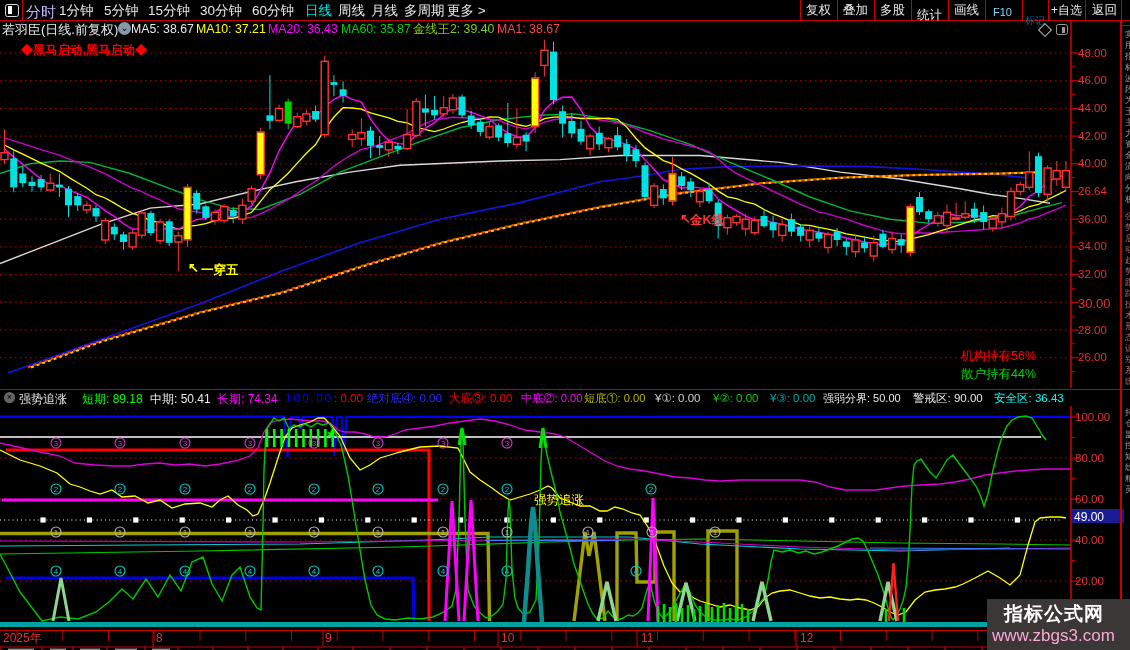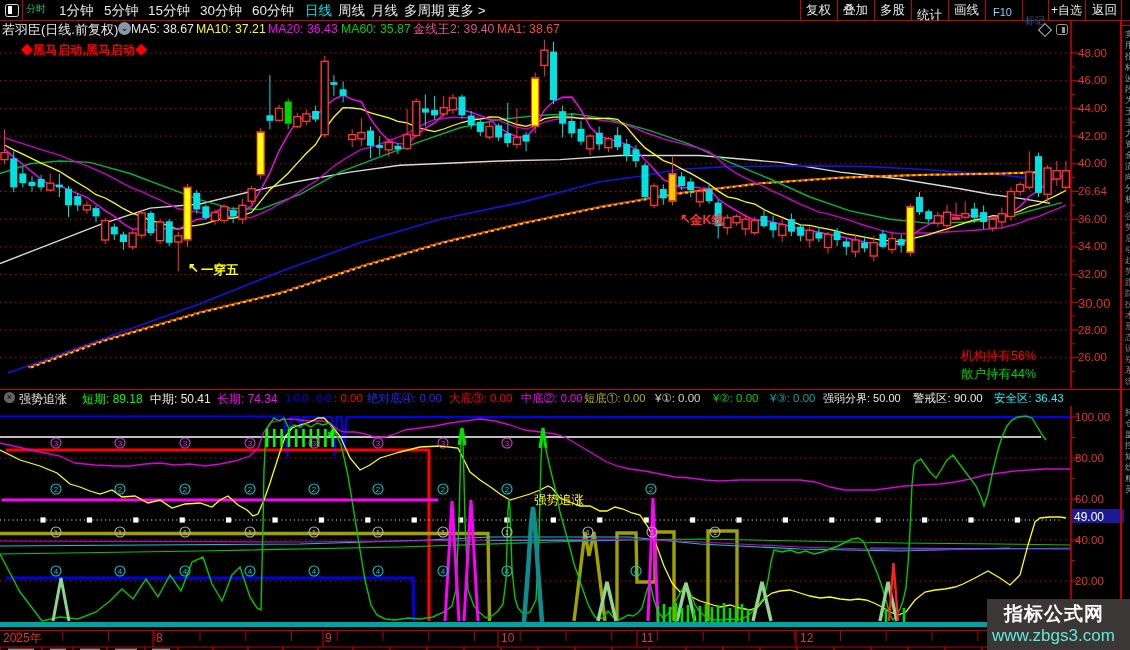--- a/index.html
+++ b/index.html
@@ -525,21 +525,21 @@
       <rect x="50" y="648.6" width="16" height="1.4" fill="#909090"></rect>
       <rect x="80" y="648.6" width="20" height="1.4" fill="#909090"></rect>
       <rect x="115" y="648.6" width="22" height="1.4" fill="#909090"></rect>
       <rect x="152" y="648.6" width="18" height="1.4" fill="#909090"></rect>
     </svg>
 <div style="position:absolute;left:0;top:0;width:1130px;height:1px;background:#8b0000"></div>
     <div style="position:absolute;left:0;top:0;width:1130px;height:19.5px;background:#000;border-bottom:1px solid #c80000"></div>
     <div style="position:absolute;left:0;top:0;width:22px;height:19.5px;border-right:1px solid #c80000"></div>
     <div style="position:absolute;left:5px;top:3.5px;width:12px;height:11px;border:1.5px solid #ddd;border-radius:2.5px"></div>
     <div style="position:absolute;left:8px;top:6px;width:4px;height:8px;background:#fff"></div>
-    <div style="position:absolute;left:26px;top:3.5px;color:#22c55e;font-size:10px;white-space:nowrap;line-height:1">分时</div>
+    <div style="position:absolute;left:26px;top:3.5px;color:#c4b5fd;font-size:15px;white-space:nowrap;line-height:1">分时</div>
     <div style="position:absolute;left:59px;top:3.5px;color:#e8e8e8;font-size:13.5px;white-space:nowrap;line-height:1">1分钟</div>
     <div style="position:absolute;left:104px;top:3.5px;color:#e8e8e8;font-size:13.5px;white-space:nowrap;line-height:1">5分钟</div>
     <div style="position:absolute;left:148px;top:3.5px;color:#e8e8e8;font-size:13.5px;white-space:nowrap;line-height:1">15分钟</div>
     <div style="position:absolute;left:200px;top:3.5px;color:#e8e8e8;font-size:13.5px;white-space:nowrap;line-height:1">30分钟</div>
     <div style="position:absolute;left:252px;top:3.5px;color:#e8e8e8;font-size:13.5px;white-space:nowrap;line-height:1">60分钟</div>
     <div style="position:absolute;left:305px;top:3.5px;color:#00e5e5;font-size:13.5px;white-space:nowrap;line-height:1">日线</div>
     <div style="position:absolute;left:338px;top:3.5px;color:#e8e8e8;font-size:13.5px;white-space:nowrap;line-height:1">周线</div>
     <div style="position:absolute;left:371px;top:3.5px;color:#e8e8e8;font-size:13.5px;white-space:nowrap;line-height:1">月线</div>
     <div style="position:absolute;left:404px;top:3.5px;color:#e8e8e8;font-size:13.5px;white-space:nowrap;line-height:1">多周期</div>
     <div style="position:absolute;left:447px;top:3.5px;color:#e8e8e8;font-size:13.5px;white-space:nowrap;line-height:1">更多 &gt;</div>
@@ -561,21 +561,21 @@
     <div style="position:absolute;left:1022px;top:0;width:1px;height:19.5px;background:#c80000"></div>
     <div style="position:absolute;left:1048px;top:0;width:1px;height:19.5px;background:#c80000"></div>
     <div style="position:absolute;left:1085px;top:0;width:1px;height:19.5px;background:#c80000"></div>
     <div style="position:absolute;left:1121px;top:0;width:1px;height:19.5px;background:#c80000"></div>
     <div style="position:absolute;left:2px;top:22.5px;color:#e8e8e8;font-size:13px;white-space:nowrap;line-height:1">若羽臣(日线.前复权)</div>
     <div style="position:absolute;left:118px;top:22px;width:13px;height:13px;border-radius:50%;background:#8798a8;color:#10151a;font-size:10px;text-align:center;line-height:12px">⌄</div>
     <div style="position:absolute;left:131px;top:22.5px;color:#e8e8e8;font-size:12.3px;white-space:nowrap;line-height:1">MA5: 38.67</div>
     <div style="position:absolute;left:196px;top:22.5px;color:#ffff00;font-size:12.3px;white-space:nowrap;line-height:1">MA10: 37.21</div>
     <div style="position:absolute;left:268px;top:22.5px;color:#ff00ff;font-size:12.3px;white-space:nowrap;line-height:1">MA20: 36.43</div>
     <div style="position:absolute;left:341px;top:22.5px;color:#00d200;font-size:12.3px;white-space:nowrap;line-height:1">MA60: 35.87</div>
-    <div style="position:absolute;left:413px;top:22.5px;color:#ec4899;font-size:12.3px;white-space:nowrap;line-height:1">金线王2: 39.40</div>
+    <div style="position:absolute;left:413px;top:22.5px;color:#84cc16;font-size:12.3px;white-space:nowrap;line-height:1">金线王2: 39.40</div>
     <div style="position:absolute;left:497px;top:22.5px;color:#ff4646;font-size:12.3px;white-space:nowrap;line-height:1">MA1: 38.67</div>
     <div style="position:absolute;left:1040px;top:25px;width:8px;height:8px;border:1px solid #bbb;transform:rotate(45deg)"></div>
     <div style="position:absolute;left:1056px;top:24px;width:10px;height:9px;border:1.5px solid #999;border-radius:2.5px"></div>
     <div style="position:absolute;left:1062px;top:26.5px;width:3px;height:6px;background:#999"></div>
     <div style="position:absolute;left:21px;top:44px;color:#ff0000;font-size:12px;font-weight:bold;letter-spacing:0.3px;white-space:nowrap;line-height:1">◆黑马启动,黑马启动◆</div>
     <div style="position:absolute;left:188px;top:261px;color:#ffff00;font-size:13px;font-weight:bold;white-space:nowrap;line-height:1">↖</div>
     <div style="position:absolute;left:201px;top:264px;color:#ffff00;font-size:12.5px;font-weight:bold;white-space:nowrap;line-height:1">一穿五</div>
     <div style="position:absolute;left:680px;top:212px;color:#ff3232;font-size:13px;font-weight:bold;white-space:nowrap;line-height:1">↖</div>
     <div style="position:absolute;left:690px;top:214px;color:#ff3232;font-size:12.5px;font-weight:bold;white-space:nowrap;line-height:1">金K线</div>
     <div style="position:absolute;left:961px;top:350px;color:#ff0000;font-size:12.5px;white-space:nowrap;line-height:1">机构持有56%</div>
@@ -662,13 +662,13 @@
     <div style="position:absolute;left:1125px;top:408px;color:#a0a0a0;font-size:8.5px;line-height:1">持</div>
     <div style="position:absolute;left:1125px;top:419px;color:#a0a0a0;font-size:8.5px;line-height:1">仓</div>
     <div style="position:absolute;left:1125px;top:430px;color:#a0a0a0;font-size:8.5px;line-height:1">监</div>
     <div style="position:absolute;left:1125px;top:441px;color:#a0a0a0;font-size:8.5px;line-height:1">控</div>
     <div style="position:absolute;left:1125px;top:452px;color:#a0a0a0;font-size:8.5px;line-height:1">短</div>
     <div style="position:absolute;left:1125px;top:463px;color:#a0a0a0;font-size:8.5px;line-height:1">线</div>
     <div style="position:absolute;left:1125px;top:474px;color:#a0a0a0;font-size:8.5px;line-height:1">精</div>
     <div style="position:absolute;left:1125px;top:485px;color:#a0a0a0;font-size:8.5px;line-height:1">灵</div>
     <div style="position:absolute;left:987px;top:599px;width:143px;height:51px;background:#3b3737"></div>
     <div style="position:absolute;left:1004px;top:604px;color:#ffffff;font-size:19px;font-weight:bold;letter-spacing:1px;white-space:nowrap;line-height:1">指标公式网</div>
-    <div style="position:absolute;left:992px;top:627px;color:#5eead4;font-size:17px;white-space:nowrap;line-height:1">www.zbgs3.com</div>
+    <div style="position:absolute;left:992px;top:627px;color:#f9a8d4;font-size:17px;white-space:nowrap;line-height:1">www.zbgs3.com</div>
 </div>
 </body></html>

